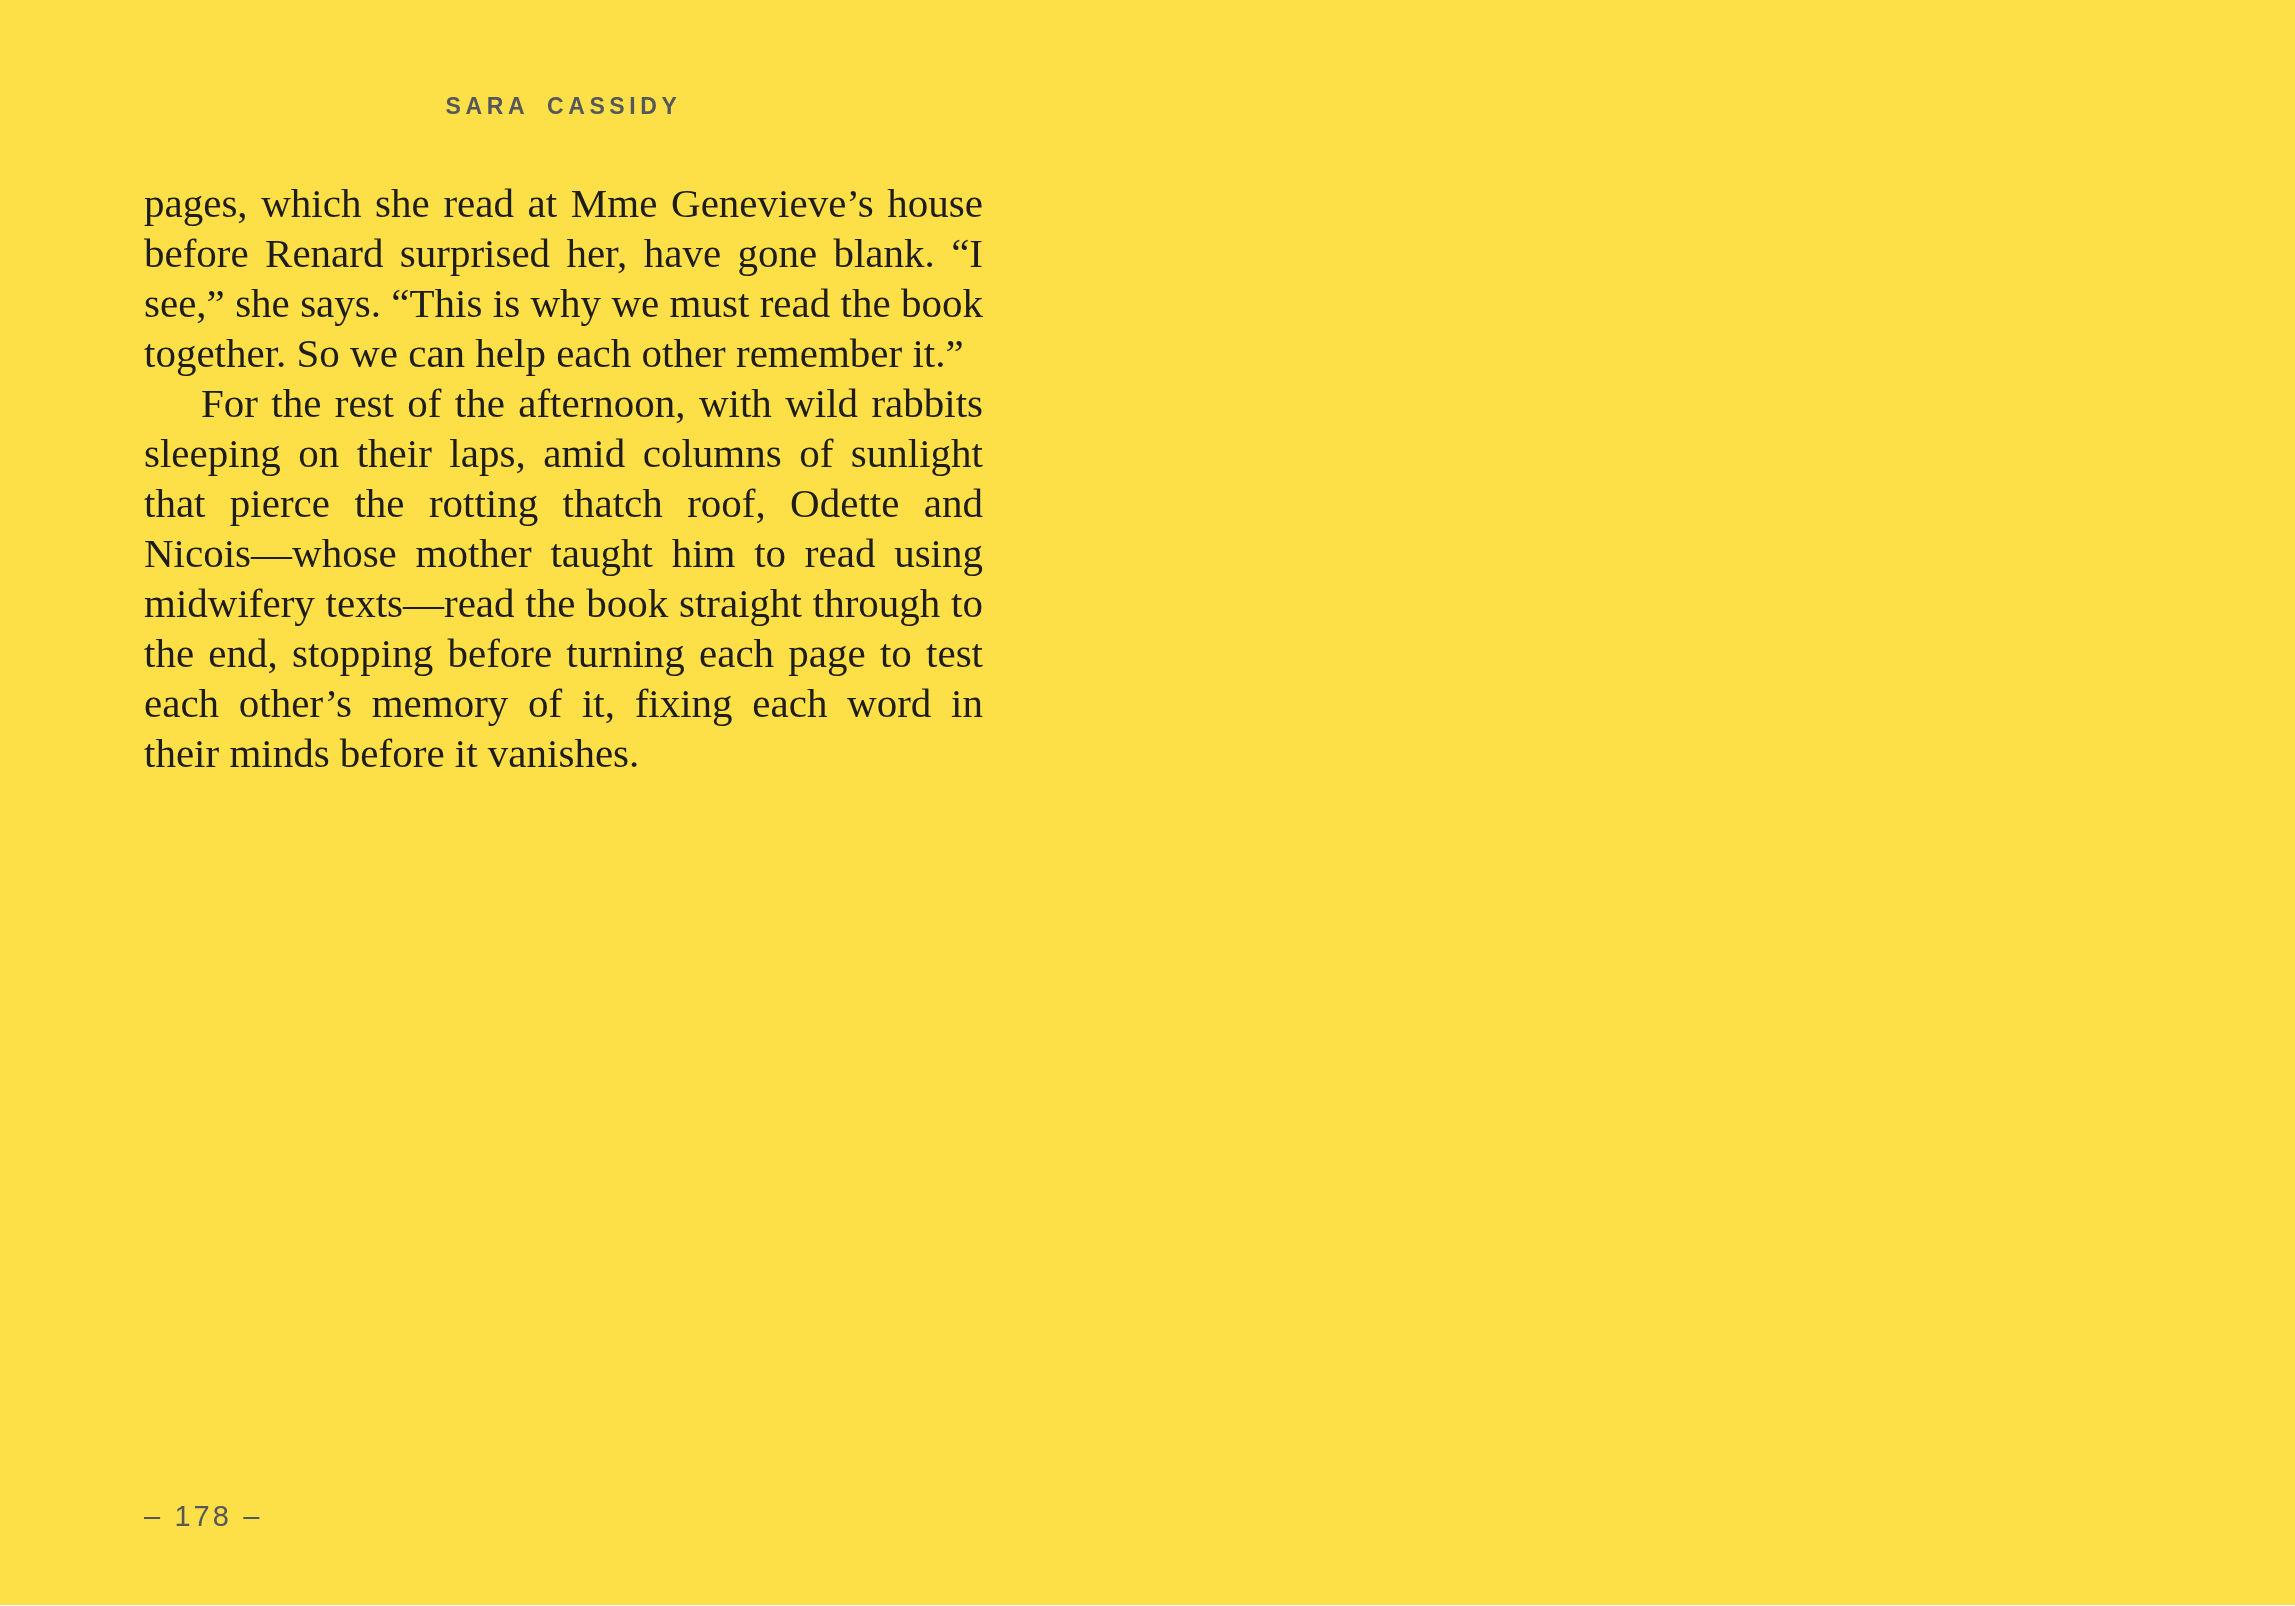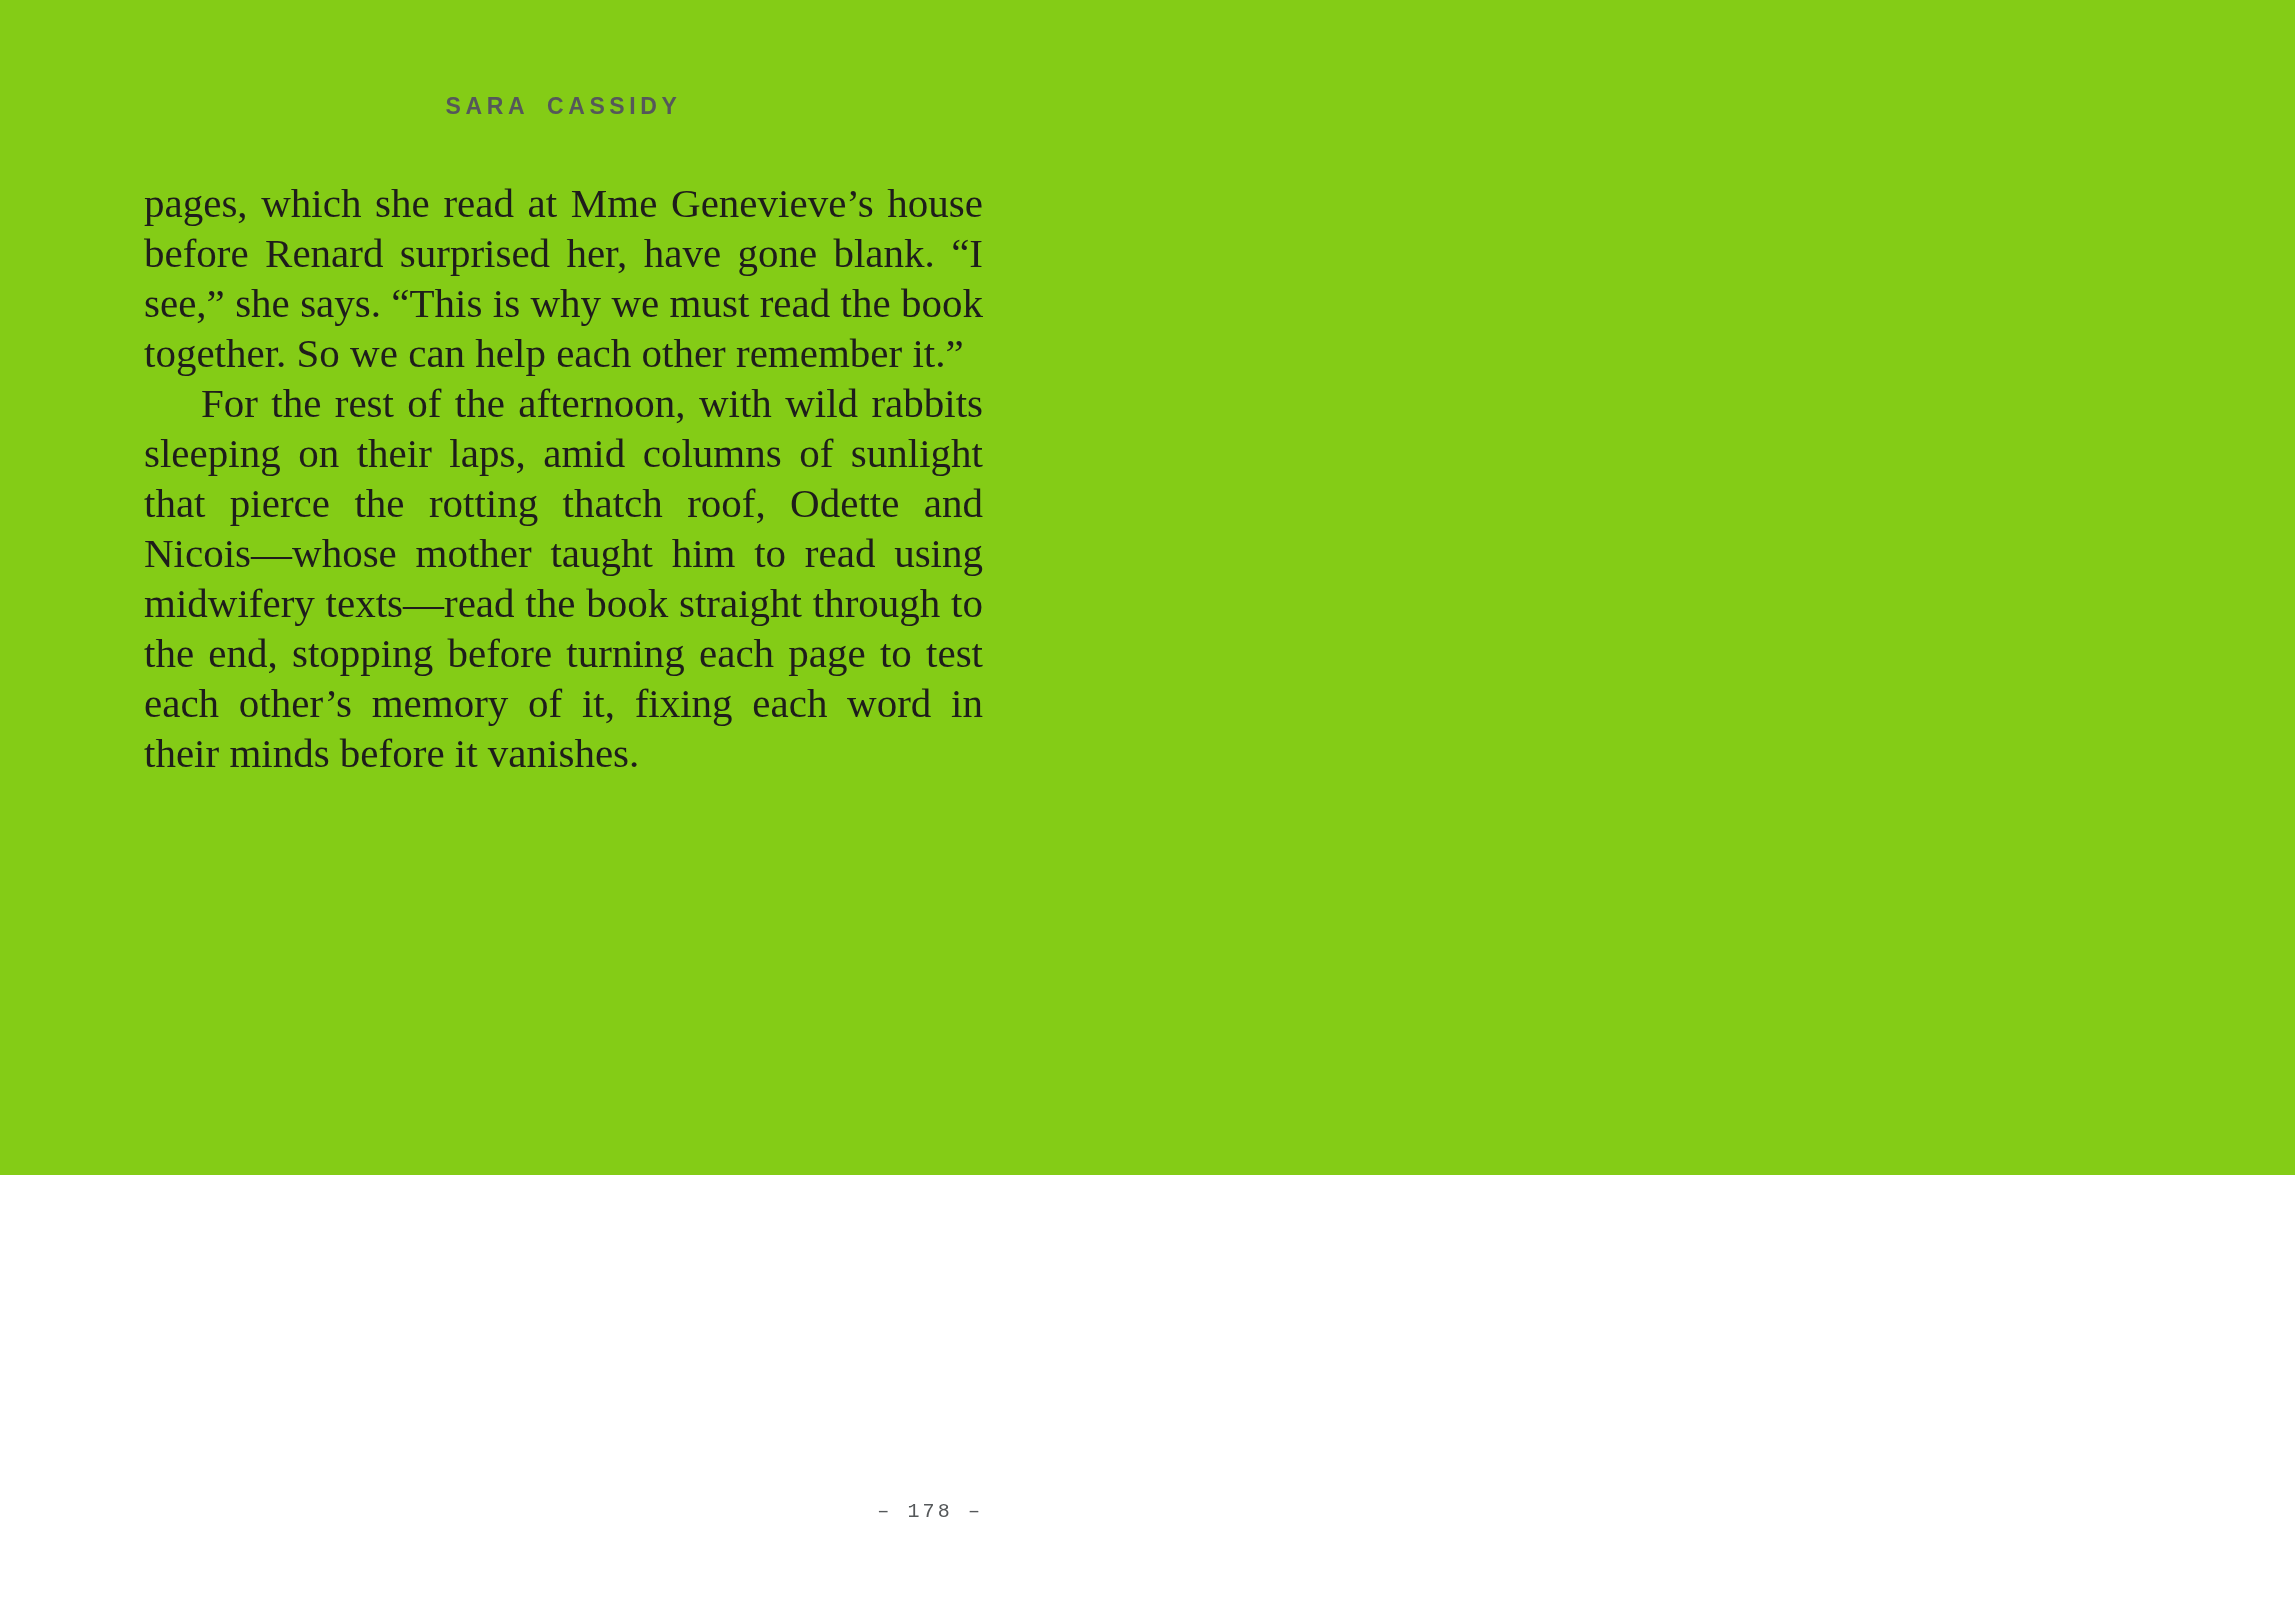--- a/index.html
+++ b/index.html
@@ -12,22 +12,22 @@
     width: 2295px;
     height: 1607px;
     background: #ffffff;
     overflow: hidden;
     font-family: "Liberation Serif", serif;
   }
   .page {
     position: absolute;
     top: 0;
     width: 1148px;
-    height: 1175px;
-    background: #84cc16;
+    height: 1605px;
+    background: #fde047;
   }
   .page-left  { left: 0; }
   .page-right { left: 1148px; }
 
   
   .running-header {
     position: absolute;
     left: 144px;
     top: 93px;
     width: 839px;
@@ -52,26 +52,26 @@
     text-align: justify;
   }
   .body-left p { margin: 0; }
 
   .indent-left  { text-indent: 57px; }
 
   
   .folio {
     position: absolute;
     top: 1500px;
-    font-family: Liberation Mono, monospace;
-    font-size: 20px;
+    font-family: Liberation Sans, sans-serif;
+    font-size: 29px;
     font-weight: 400;
     letter-spacing: 3.1px;
     color: #55585a;
-    text-align: right;
+    text-align: left;
   }
   .folio-left  { left: 144px;  width: 839px; }
 </style>
 </head>
 <body>
 
 <div class="spread">
 
   <div class="page page-left">
     <div class="running-header">SARA CASSIDY</div>

